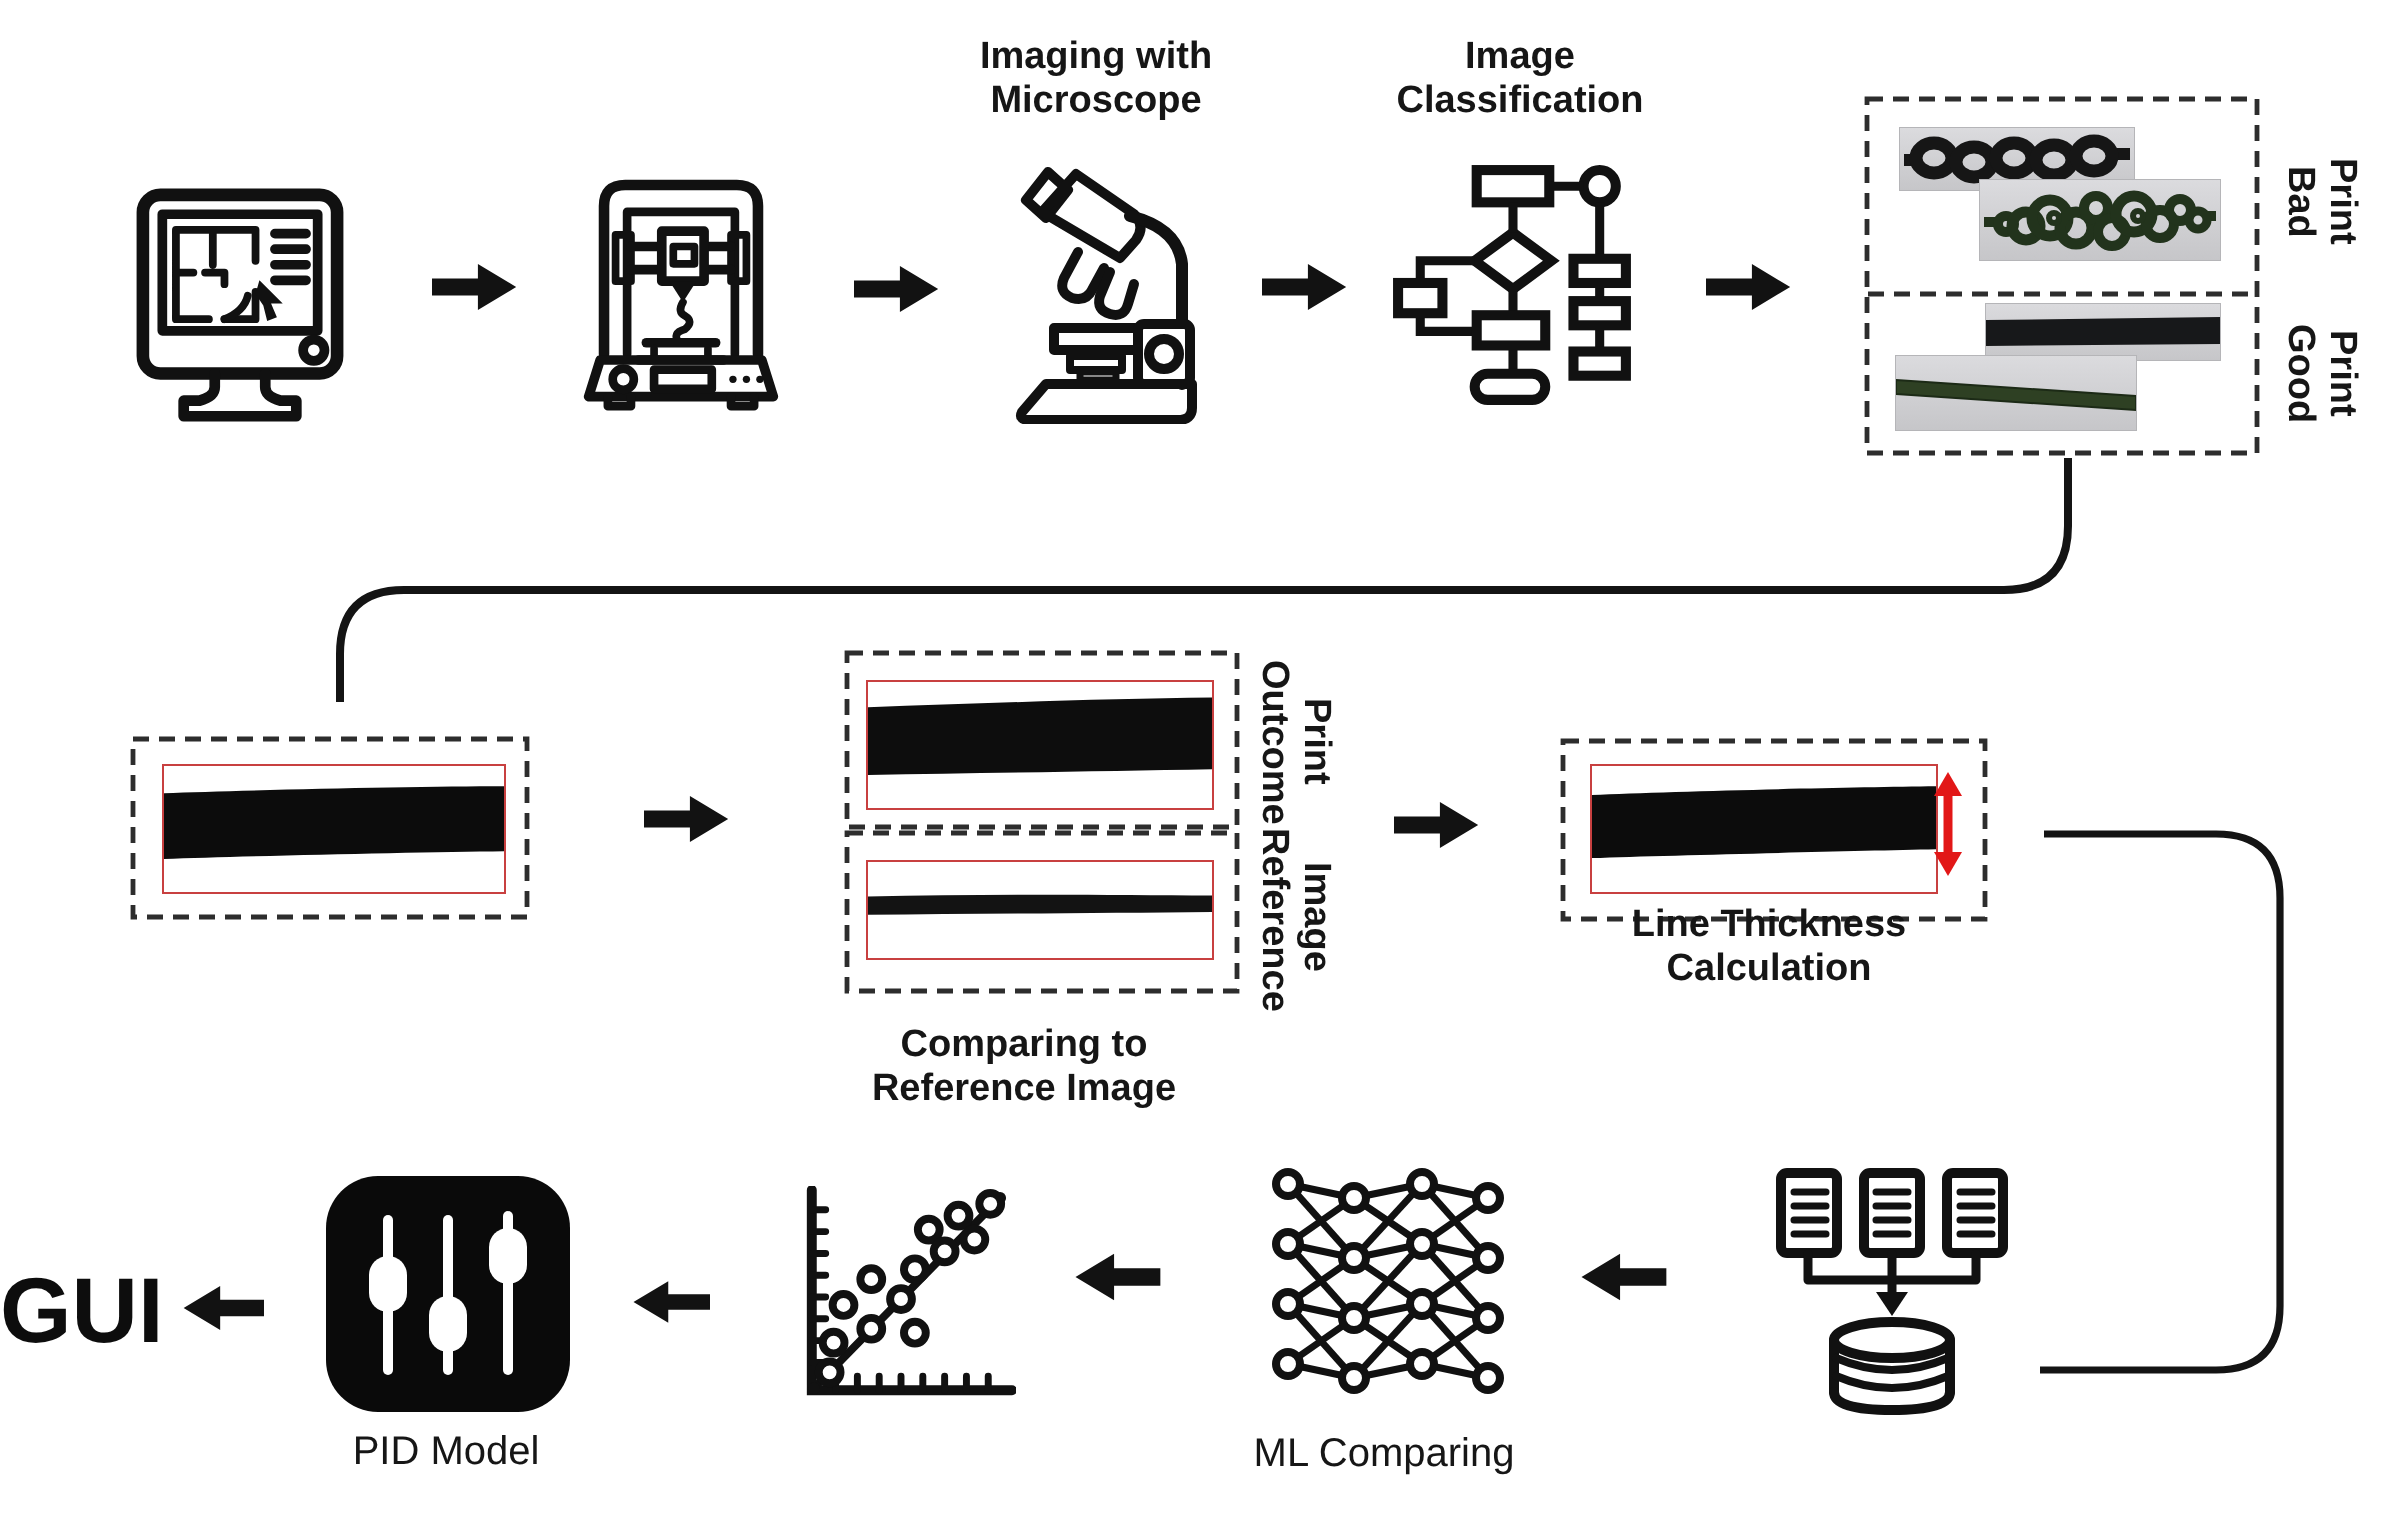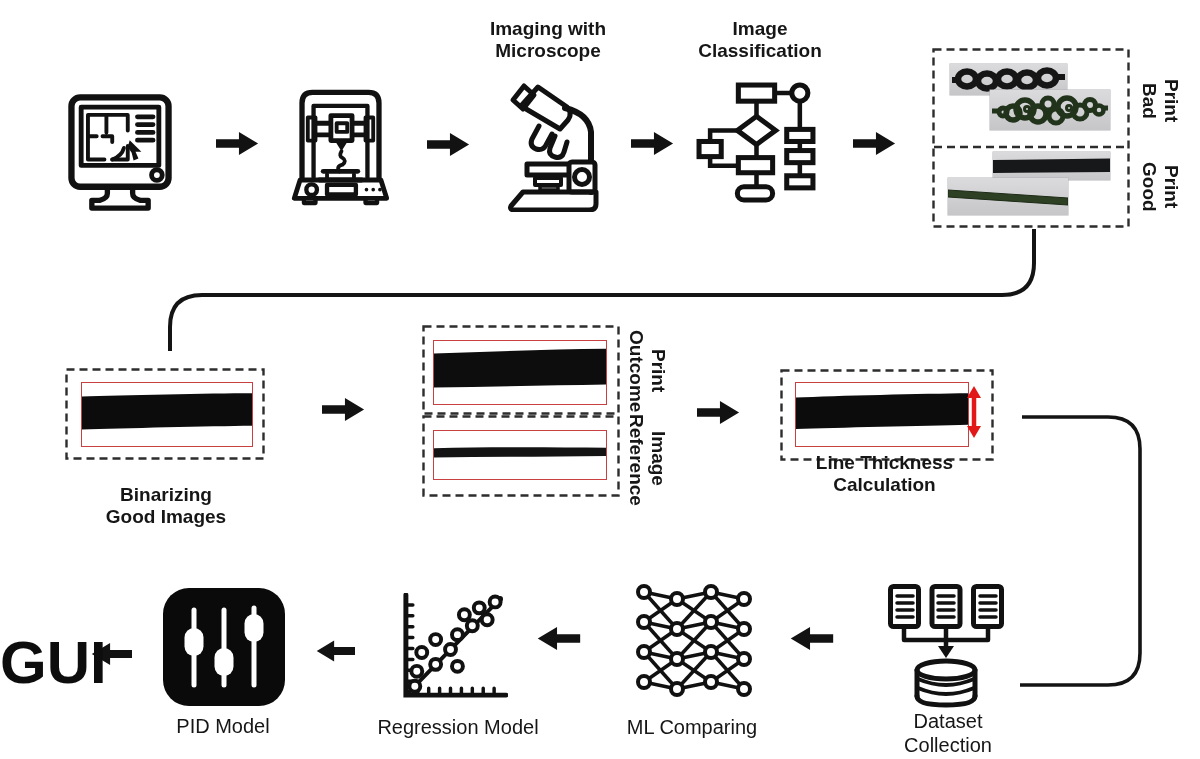--- a/index.html
+++ b/index.html
@@ -6,21 +6,21 @@
   #stage{
     position:relative;width:1200px;height:759px;background:#ffffff;
     font-family:"Liberation Sans",sans-serif;color:#141414;overflow:hidden;
   }
   .abs{position:absolute;}
   svg{display:block;}
   .lbl{white-space:pre-line;text-align:center;font-size:19px;font-weight:600;line-height:1.14;color:#161616;}
   .lbl3{font-size:20px;font-weight:400;line-height:1.18;}
   .vlbl{writing-mode:vertical-lr;white-space:pre-line;font-size:19px;font-weight:600;line-height:1.12;text-align:center;color:#161616;}
   .vlbl-rl{writing-mode:vertical-rl;}
-  .gui{font-size:60px;font-weight:800;letter-spacing:0px;color:#0d0d0d;}
+  .gui{font-size:46px;font-weight:800;letter-spacing:0px;color:#0d0d0d;}
   .photo{background:linear-gradient(180deg,#dbdbde 0%,#c6c6c9 100%);box-shadow:0 0 0 0.5px #b5b5b8;}
   .redrect{box-sizing:border-box;border:1.6px solid #c84040;background:#ffffff;}
   .dashbox{box-sizing:border-box;}
   .fillsvg{position:absolute;left:0;top:0;width:100%;height:100%;}
 </style>
 </head>
 <body>
 
 <div id="stage">
 
@@ -173,22 +173,20 @@
   <div class="abs dashbox" style="left:65px;top:368px;width:200px;height:92px;">
     <svg class="fillsvg" width="200" height="92">
       <rect x="1.5" y="1.5" width="197" height="89" fill="none" stroke="#2d2d2d" stroke-width="2.4" stroke-dasharray="8 5"></rect>
     </svg>
     <div class="abs redrect" style="left:16px;top:14px;width:172px;height:65px;">
       <svg class="fillsvg" viewBox="0 0 172 65" preserveAspectRatio="none">
         <path d="M0 14 C40 12.5 130 10.5 172 10.5 L172 44 C130 44.5 40 46.5 0 48 Z" fill="#0c0c0c"></path>
       </svg>
     </div>
   </div>
-  <div class="abs lbl" style="left:66px;top:484px;width:200px;">Binarizing
-Good Images</div>
 
   <svg class="abs" style="left:322px;top:396px" width="44" height="27" viewBox="0 0 46 28">
     <polygon points="0,9.5 24,9.5 24,2 44,14 24,26 24,18.5 0,18.5" fill="#121212"></polygon>
   </svg>
 
   <div class="abs dashbox" style="left:422px;top:325px;width:198px;height:90px;">
     <svg class="fillsvg" width="198" height="90">
       <rect x="1.5" y="1.5" width="195" height="87" fill="none" stroke="#2d2d2d" stroke-width="2.4" stroke-dasharray="8 5"></rect>
     </svg>
     <div class="abs redrect" style="left:11px;top:15px;width:174px;height:65px;">
@@ -205,20 +203,22 @@
     <div class="abs redrect" style="left:11px;top:15px;width:174px;height:50px;">
       <svg class="fillsvg" viewBox="0 0 174 50" preserveAspectRatio="none">
         <path d="M0 18 C60 16.5 120 17 174 17.5 L174 26 C120 26.5 60 27 0 27.5 Z" fill="#131313"></path>
       </svg>
     </div>
   </div>
   <div class="abs vlbl vlbl-rl" style="left:626px;top:327px;height:88px;">Print
 Outcome</div>
   <div class="abs vlbl" style="left:626px;top:414px;height:88px;">Reference
 Image</div>
+  <div class="abs lbl" style="left:412px;top:512px;width:200px;">Comparing to
+Reference Image</div>
 
   <svg class="abs" style="left:697px;top:399px" width="44" height="27" viewBox="0 0 46 28">
     <polygon points="0,9.5 24,9.5 24,2 44,14 24,26 24,18.5 0,18.5" fill="#121212"></polygon>
   </svg>
 
   <div class="abs dashbox" style="left:780px;top:369px;width:214px;height:92px;">
     <svg class="fillsvg" width="214" height="92">
       <rect x="1.5" y="1.5" width="211" height="89" fill="none" stroke="#2d2d2d" stroke-width="2.4" stroke-dasharray="8 5"></rect>
     </svg>
     <div class="abs redrect" style="left:15px;top:13px;width:174px;height:65px;">
@@ -245,22 +245,20 @@
       <path stroke-width="3.5" d="M92 12 H108 M92 19 H108 M92 26 H108 M92 33 H108"></path>
       <path stroke-width="4.5" d="M16 43 V56 M100 43 V56 M16 56 H100 M58 43 V64"></path>
       <polygon points="50,62 66,62 58,74" fill="#111" stroke="none"></polygon>
       <ellipse cx="58" cy="86" rx="29" ry="9" stroke-width="5"></ellipse>
       <path stroke-width="5" d="M29 86 V112 M87 86 V112"></path>
       <path stroke-width="5" d="M29 112 Q29 121 58 121 Q87 121 87 112"></path>
       <path stroke-width="4" d="M30 95 Q44 101 58 101 Q72 101 86 95"></path>
       <path stroke-width="4" d="M30 104 Q44 110 58 110 Q72 110 86 104"></path>
     </svg>
   </div>
-  <div class="abs lbl lbl3" style="left:873px;top:710px;width:150px;">Dataset
-Collection</div>
 
   <svg class="abs" style="left:788px;top:625px" width="46" height="27" viewBox="0 0 46 28">
     <polygon points="46,9.5 22,9.5 22,2 2,14 22,26 22,18.5 46,18.5" fill="#121212"></polygon>
   </svg>
 
   <div class="abs" style="left:634px;top:580px;">
     <svg width="120" height="120" viewBox="0 0 120 120">
       <g stroke="#111" stroke-width="3.5">
         <line x1="10" y1="12" x2="43" y2="19"></line>
           <line x1="10" y1="12" x2="43" y2="49"></line>
@@ -339,21 +337,20 @@
         <circle cx="64" cy="74" r="5.5"></circle>
           <circle cx="71" cy="22" r="5.5"></circle>
           <circle cx="64" cy="42" r="5.5"></circle>
         <circle cx="79" cy="33" r="5.5"></circle>
           <circle cx="86" cy="15" r="5.5"></circle>
           <circle cx="94" cy="27" r="5.5"></circle>
         <circle cx="102" cy="9" r="5.5"></circle>
       </g>
     </svg>
   </div>
-  <div class="abs lbl lbl3" style="left:368px;top:716px;width:180px;">Regression Model</div>
 
   <svg class="abs" style="left:315px;top:638px" width="40" height="26" viewBox="0 0 46 28">
     <polygon points="46,9.5 22,9.5 22,2 2,14 22,26 22,18.5 46,18.5" fill="#121212"></polygon>
   </svg>
 
   <div class="abs" style="left:163px;top:588px;width:122px;height:118px;background:#0a0a0a;border-radius:26px;">
     <svg class="fillsvg" viewBox="0 0 122 118">
       <g stroke="#fff" stroke-width="5" stroke-linecap="round">
         <line x1="31" y1="22" x2="31" y2="97"></line>
         <line x1="61" y1="22" x2="61" y2="97"></line>

